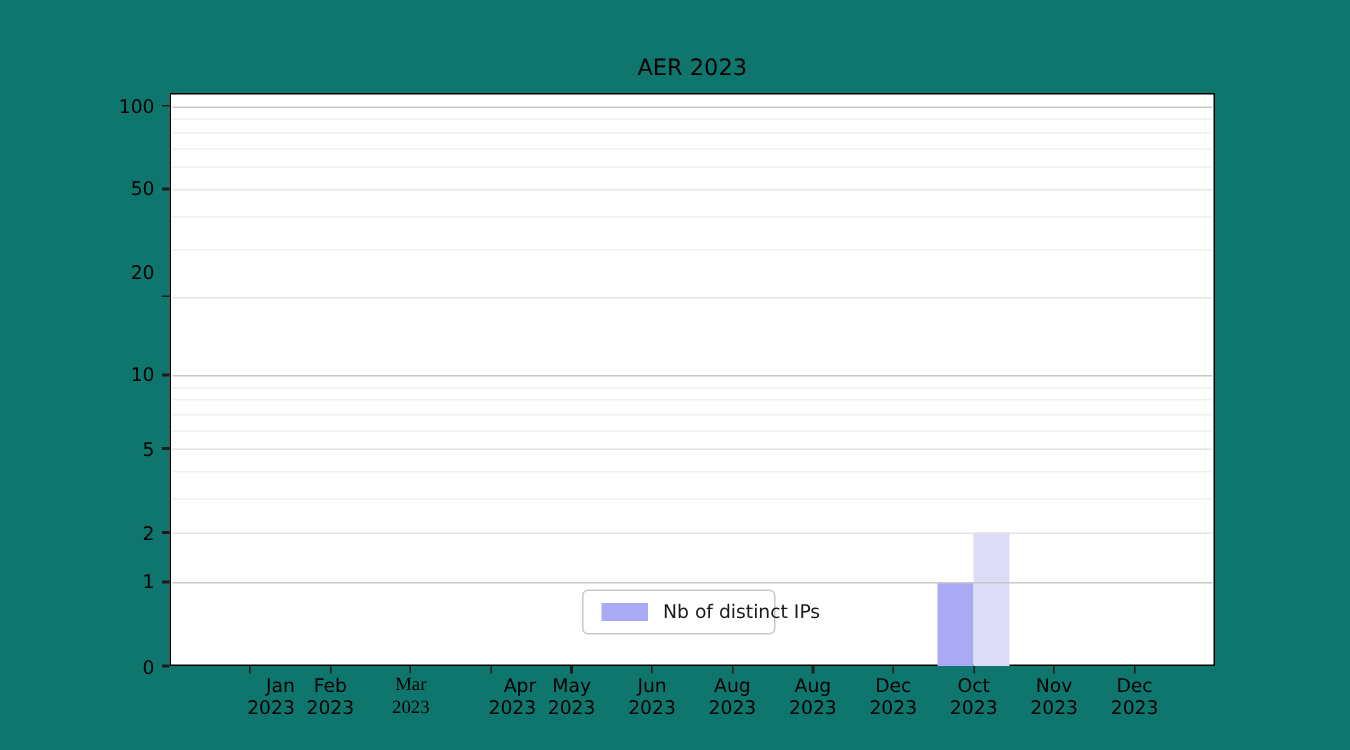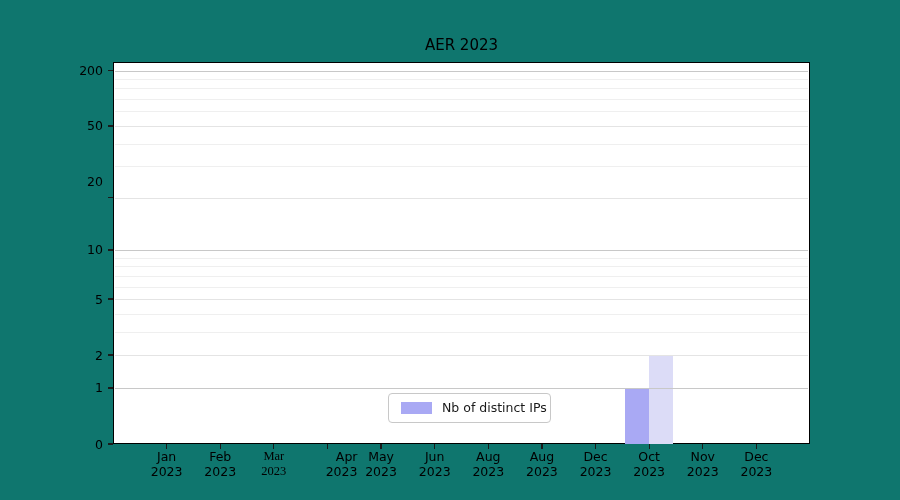--- a/index.html
+++ b/index.html
@@ -65,21 +65,21 @@
     top:449px;
     text-align:center;
     font-size:12.5px;
     line-height:15px;
     color:#000000;
     white-space:pre-line;
   }
   .legend{
     position:absolute;
     left:388px;top:393px;
-    width:163px;
+    width:129px;
     box-sizing:border-box;
     border:1px solid #c8c8c8;
     border-radius:4px;
     background:rgba(255,255,255,0.85);
     padding:5px 8px 6px 12px;
     z-index:5;
   }
   .legend-item{
     display:flex;
     align-items:center;
@@ -139,23 +139,23 @@
     <div class="ytick-label" style="top: 348.612px;">2</div>
     <div class="ytick-mark" style="top: 298.38px;"></div>
     <div class="ytick-label" style="top: 292.53px;">5</div>
     <div class="ytick-mark" style="top: 249.339px;"></div>
     <div class="ytick-label" style="top: 243.489px;">10</div>
     <div class="ytick-mark" style="top: 197.021px;"></div>
     <div class="ytick-label" style="top: 175px;">20</div>
     <div class="ytick-mark" style="top: 125.23px;"></div>
     <div class="ytick-label" style="top: 119.38px;">50</div>
     <div class="ytick-mark" style="top: 69.9449px;"></div>
-    <div class="ytick-label" style="top: 64.0949px;">200</div>
+    <div class="ytick-label" style="top: 64.0949px;">100</div>
     <div class="xtick-mark" style="left: 165.965px;"></div>
-    <div class="xtick-label" style="left: 136.615px;">Jan
+    <div class="xtick-label" style="left: 136.615px; text-align: right;">Jan
 2023</div>
     <div class="xtick-mark" style="left: 219.581px;"></div>
     <div class="xtick-label" style="left: 190.231px;">Feb
 2023</div>
     <div class="xtick-mark" style="left: 273.196px;"></div>
     <div class="xtick-label" style="left: 243.846px; font-family: Liberation Serif, serif;">Mar
 2023</div>
     <div class="xtick-mark" style="left: 326.812px;"></div>
     <div class="xtick-label" style="left: 297.462px; text-align: right;">Apr
 2023</div>

